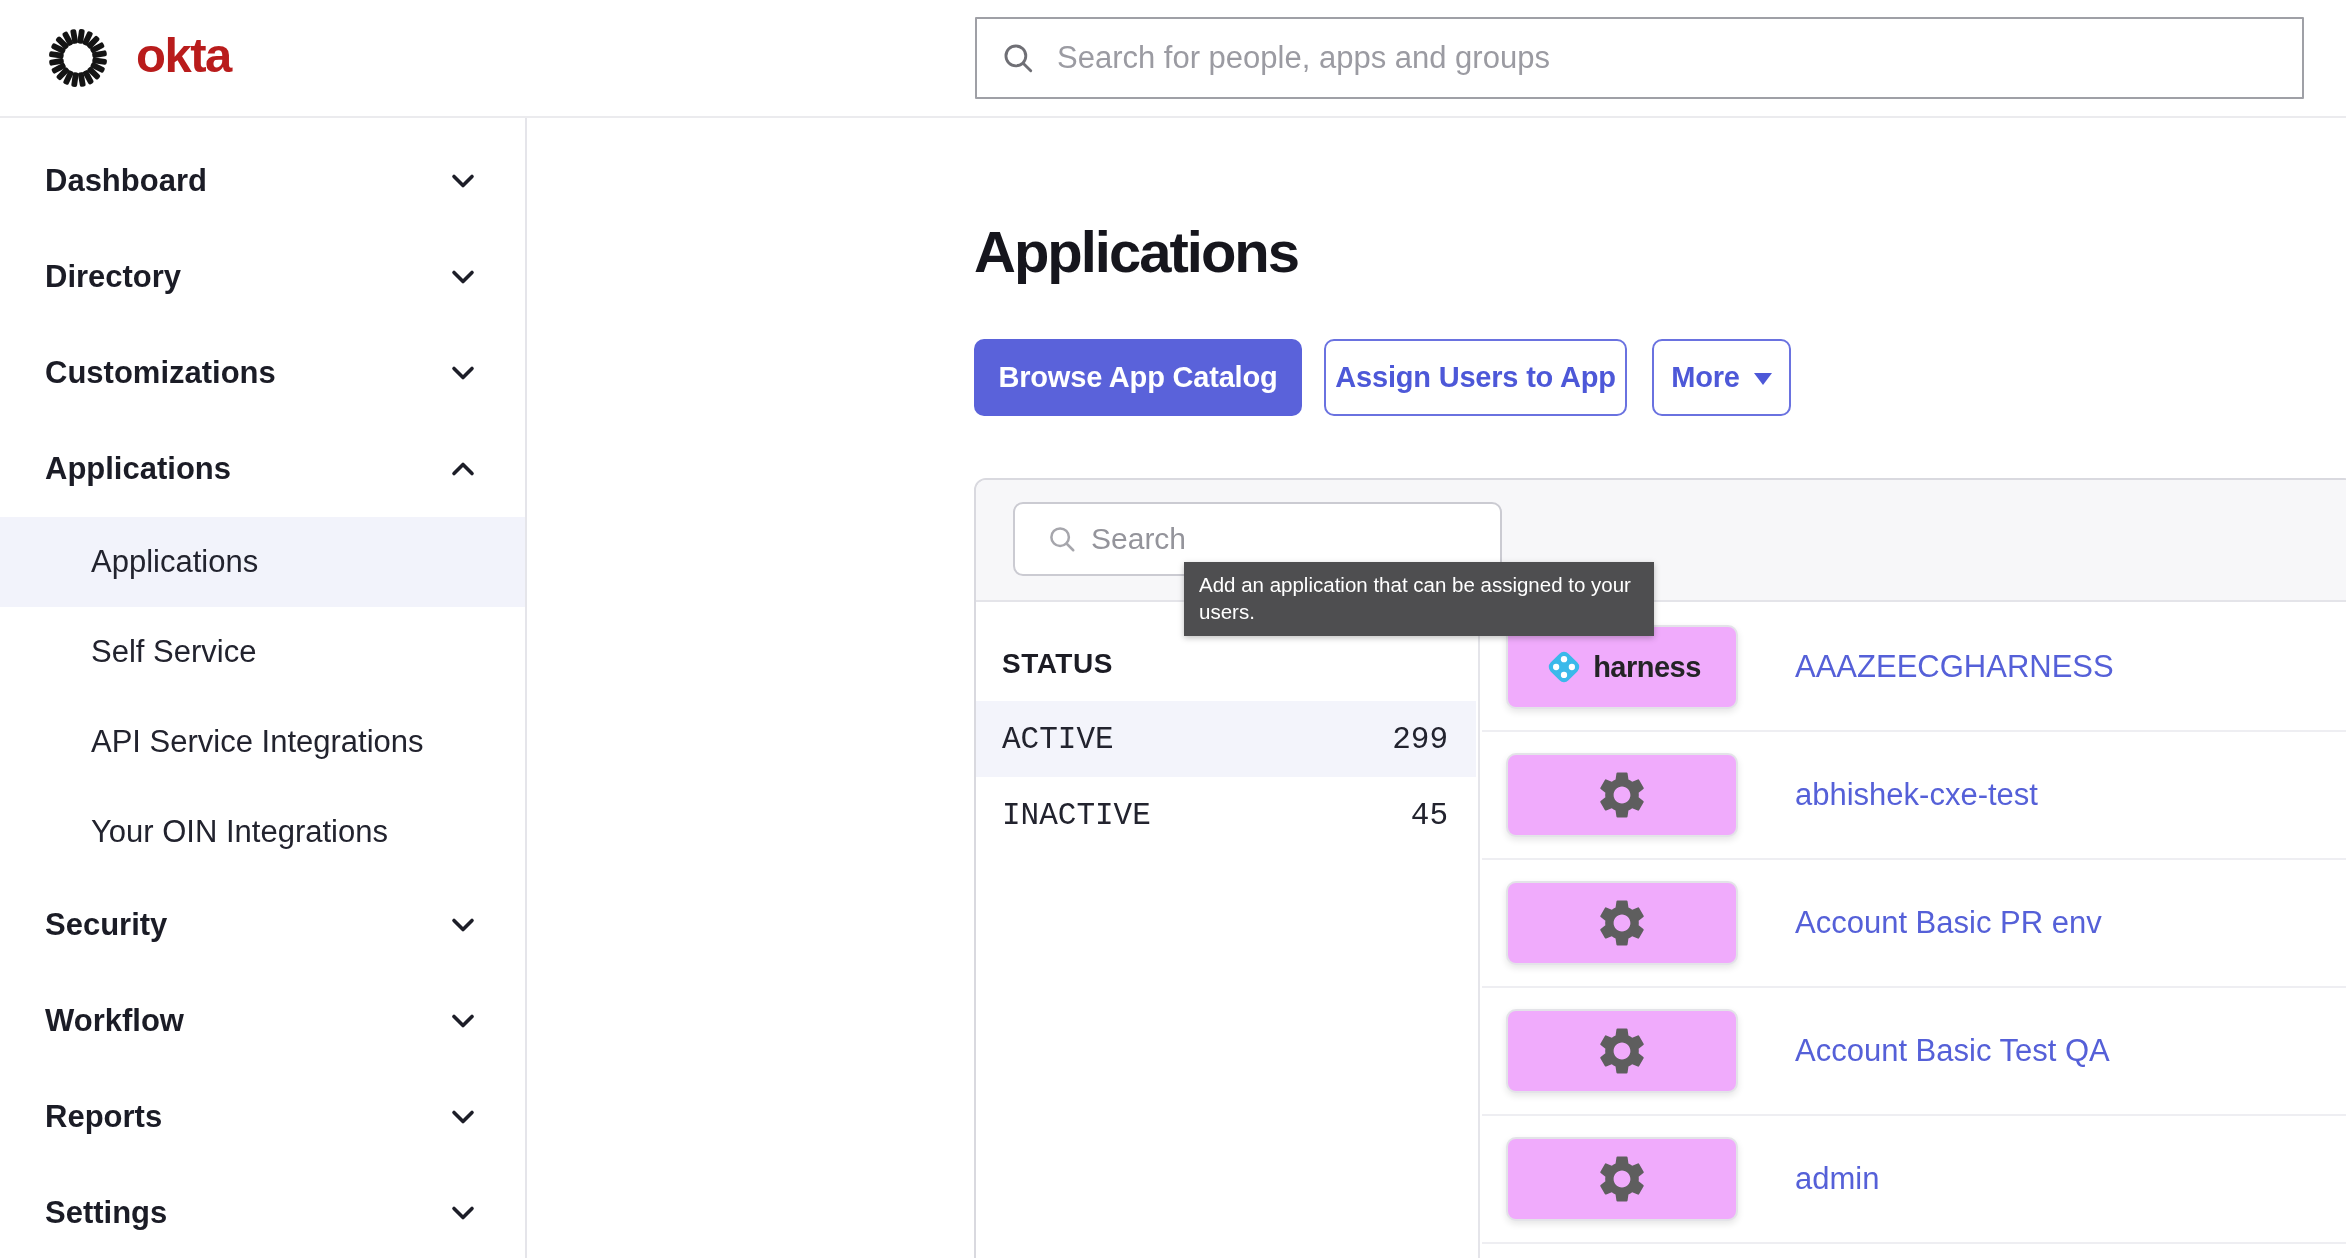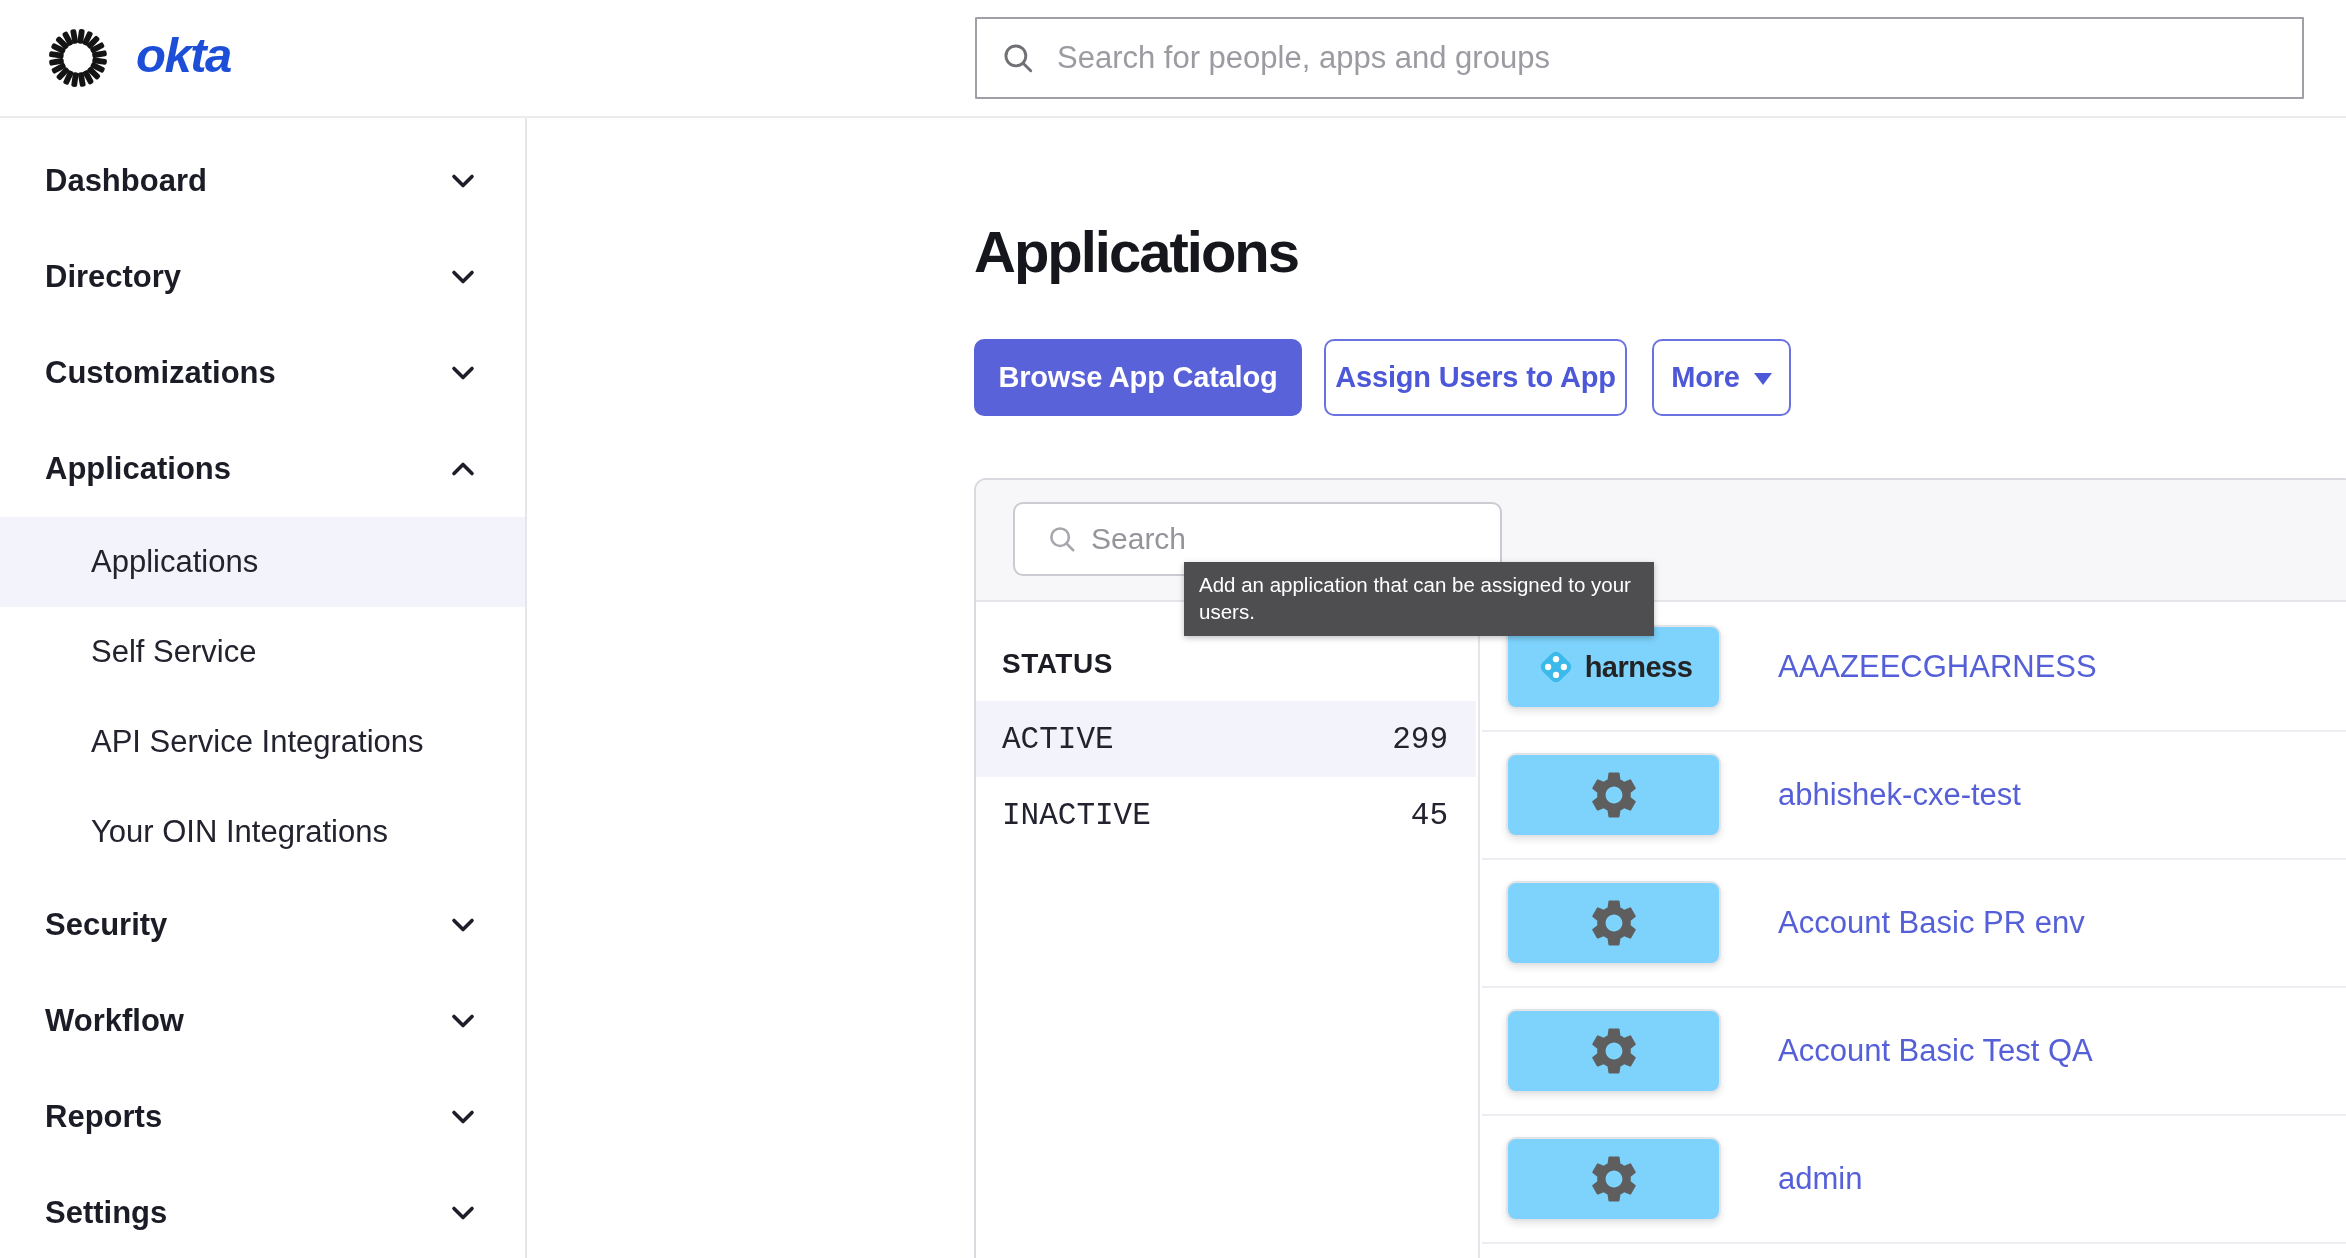--- a/index.html
+++ b/index.html
@@ -4,21 +4,21 @@
 <style>
   * { margin:0; padding:0; box-sizing:border-box; }
   html,body { width:2346px; height:1258px; }
   body { font-family:"Liberation Sans", sans-serif; background:#ffffff; overflow:hidden; position:relative; }
   .screen { position:absolute; inset:0; width:2346px; height:1258px; background:#fff; }
 
   
   .topbar { position:absolute; left:0; top:0; right:0; height:118px; background:#fff;
             border-bottom:2px solid #ebebee; z-index:20; }
   .brand { position:absolute; left:46px; top:26px; display:flex; align-items:center; gap:26px; }
-  .brand .wordmark { font-size:49px; font-weight:700; color:#1d4ed8; letter-spacing:-1.5px; line-height:1; padding-bottom:6px;font-style:italic; }
+  .brand .wordmark { font-size:49px; font-weight:700; color:#b91c1c; letter-spacing:-1.5px; line-height:1; padding-bottom:6px; }
   .global-search { position:absolute; left:975px; right:42px; top:17px; height:82px;
                    border:2px solid #9fa0a6; border-radius:1px; background:#fff;
                    display:flex; align-items:center; padding:0 24px; gap:22px; }
   .global-search input { border:none; outline:none; flex:1; font-family:"Liberation Sans",sans-serif;
                    font-size:31px; color:#2c2c33; background:transparent; }
   .global-search input::placeholder { color:#9b9ba2; }
 
   
   .sidebar { position:absolute; left:0; top:118px; bottom:0; width:527px; background:#fff;
              border-right:2px solid #e5e5ea; padding-top:15px; z-index:10; }
@@ -66,21 +66,21 @@
                    color:#1c1c24; letter-spacing:0.5px; }
   .status-row { position:absolute; left:0; right:2px; height:76px; display:flex; align-items:center;
                 justify-content:space-between; padding:0 28px 0 26px; font-size:31px; color:#22232e; cursor:pointer;font-family:Liberation Mono, monospace; }
   .status-row.selected { background:#f3f4fb; }
   .status-row .count { color:#22232e; }
   .row-0 { top:97px; } .row-1 { top:173px; }
 
   
   .app-list { position:absolute; left:506px; right:0; top:0; bottom:0; }
   .app-row { height:128px; border-bottom:2px solid #eeeef2; display:flex; align-items:center; }
-  .logo-card { width:215px; height:84px; margin-left:24px; background:#7dd3fc; border:2px solid #e3e3e8;
+  .logo-card { width:232px; height:84px; margin-left:24px; background:#f0abfc; border:2px solid #e3e3e8;
                border-radius:10px; box-shadow:0 3px 7px rgba(0,0,0,.10); display:flex;
                align-items:center; justify-content:center; gap:8px; flex:0 0 auto; }
   .harness-text { font-size:29px; font-weight:700; color:#242426; letter-spacing:-0.5px; }
   .app-link { margin-left:57px; font-size:31px; color:#5560d8; text-decoration:none; cursor:pointer; }
 
   svg { display:block; }
 </style>
 </head>
 <body>
 

